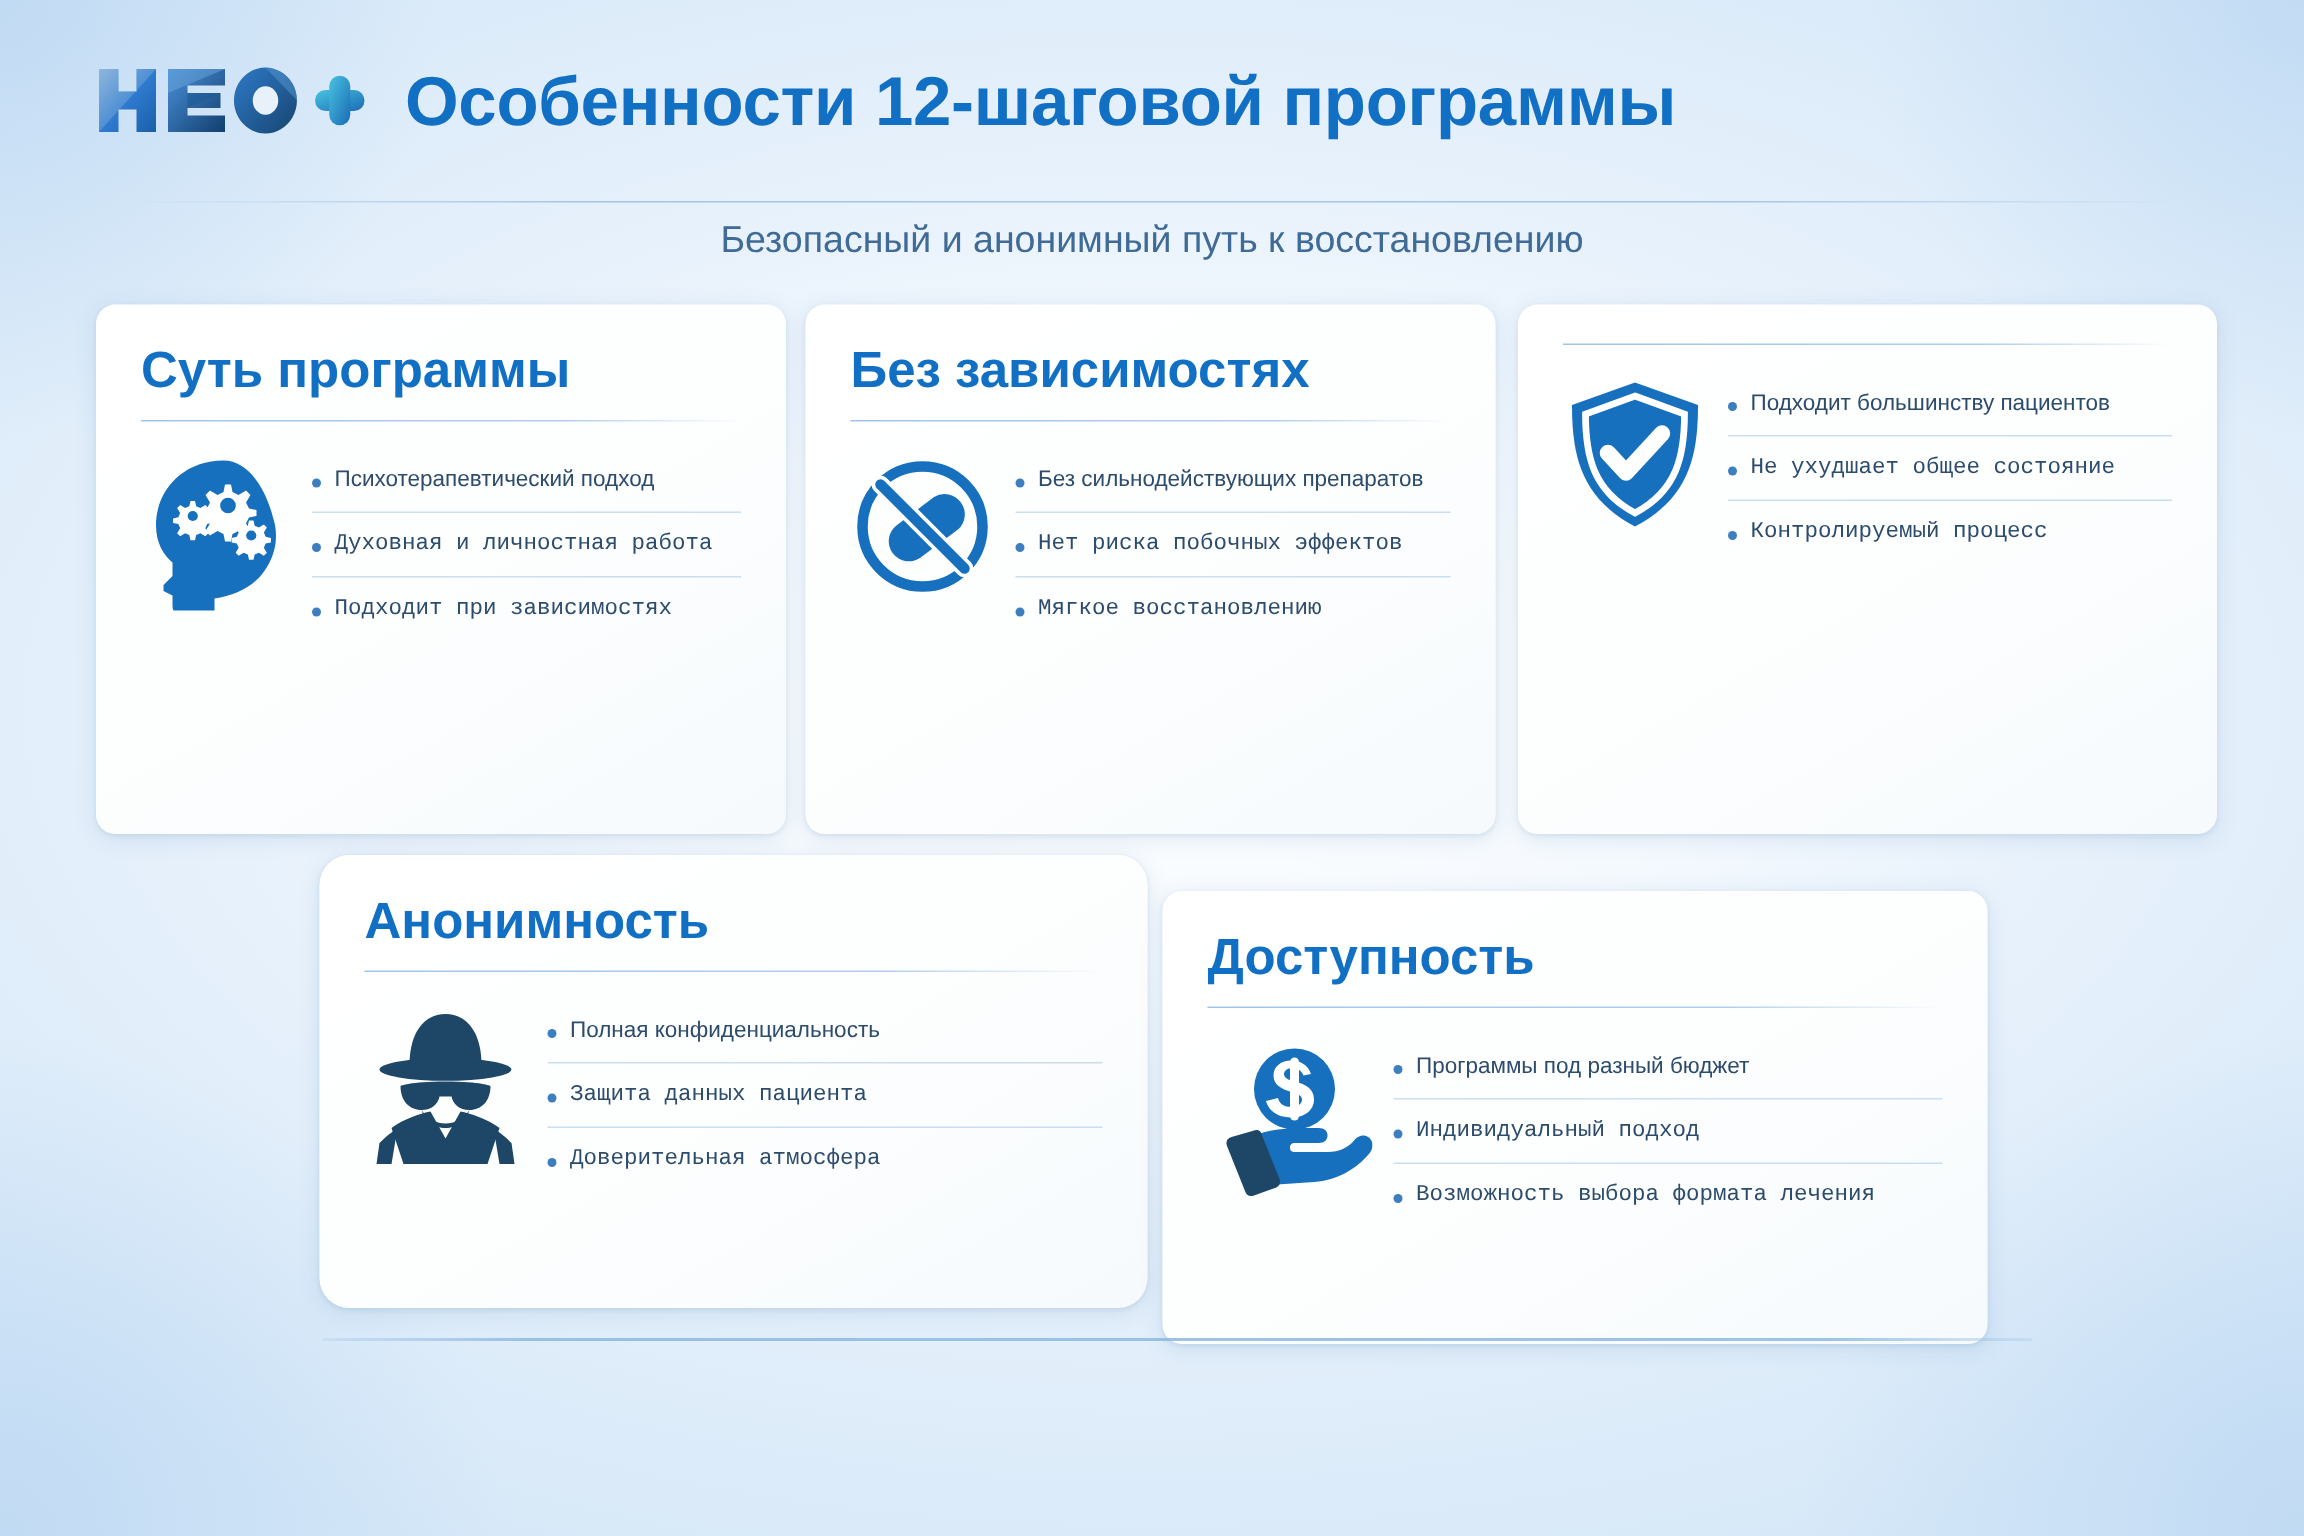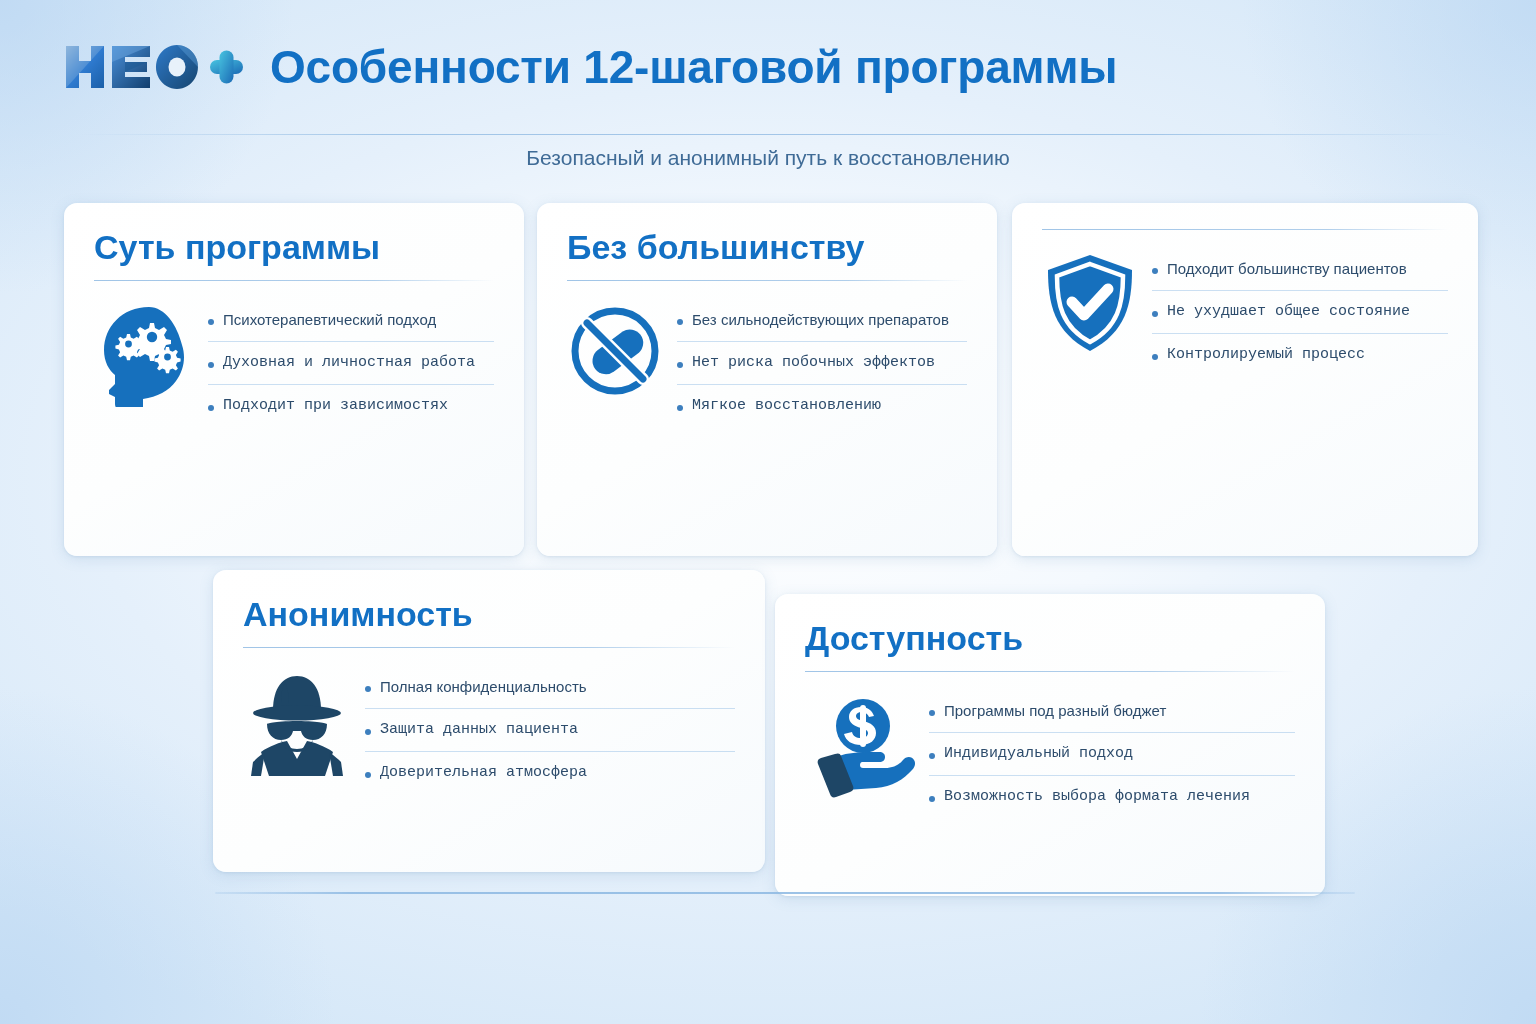--- a/index.html
+++ b/index.html
@@ -39,21 +39,21 @@
   .page-title {
     font-size:46px; font-weight:bold; color:#1270c4;
     letter-spacing:-0.2px; white-space:nowrap; line-height:1;
   }
   .header-rule {
     position:absolute; left:80px; top:134px; width:1376px; height:1px;
     background:linear-gradient(to right, rgba(150,190,228,0), rgba(150,190,228,.85) 22%, rgba(150,190,228,.85) 78%, rgba(150,190,228,0));
   }
   .subtitle {
     position:absolute; top:146px; left:0; width:1536px; text-align:center;
-    font-size:21px; color:#3f6b96; font-weight:normal;
+    font-size:25px; color:#3f6b96; font-weight:normal;
   }
 
   
   .card {
     position:absolute;
     background:linear-gradient(150deg,#ffffff 0%, #fdfefe 50%, #f6fafd 100%);
     border-radius:13px;
     box-shadow:0 3px 14px rgba(86,134,180,.17), 0 1px 3px rgba(86,134,180,.13);
     padding:26px 30px 20px 30px;
     display:flex; flex-direction:column;
@@ -84,21 +84,21 @@
     flex:none; width:6px; height:6px; border-radius:50%;
     background:#3d7fbe; margin-top:9px;
   }
   .bullet .txt { flex:1; }
 
   
   #card-0 { left:64px;   top:203px; width:460px; height:353px; }
   #card-1 { left:537px;  top:203px; width:460px; height:353px; }
   #card-2 { left:1012px; top:203px; width:466px; height:353px; }
   
-  #card-3 { left:213px;  top:570px; width:552px; height:302px; }
+  #card-3 { left:213px;  top:570px; width:552px; height:302px;border-radius:20px; }
   #card-4 { left:775px;  top:594px; width:550px; height:302px; }
 
   .footer-rule {
     position:absolute; left:215px; top:892px; width:1140px; height:2px;
     background:linear-gradient(to right, rgba(140,184,226,.2), rgba(140,184,226,.85) 12%, rgba(140,184,226,.85) 88%, rgba(140,184,226,.2));
     border-radius:2px;
   }
 </style>
 </head>
 <body>
@@ -194,21 +194,21 @@
           <div class="bullet">
               <span class="dot"></span>
               <span class="txt">Подходит при зависимостях</span>
             </div>
         </div>
       </div>
     </div>
   </div>
 
   <div class="card" id="card-1">
-    <div class="card-title">Без большинству</div>
+    <div class="card-title">Без зависимостях</div>
     <div class="card-rule"></div>
     <div class="card-body">
       <div class="icon-wrap">
         <svg width="96" height="96" viewBox="0 0 96 96">
           <circle cx="48" cy="48" r="40" fill="none" stroke="#1670bd" stroke-width="7"></circle>
           <g>
             <path d="M34 62 a13.5 13.5 0 0 1 0 -19 L56 21 a13.5 13.5 0 0 1 19 19 L53 62 a13.5 13.5 0 0 1 -19 0 Z" fill="#1670bd" transform="translate(-4,6) rotate(8 48 48)"></path>
           </g>
           <line x1="20" y1="20" x2="76" y2="76" stroke="#ffffff" stroke-width="12" stroke-linecap="round"></line>
           <line x1="20" y1="20" x2="76" y2="76" stroke="#1670bd" stroke-width="7" stroke-linecap="round"></line>

